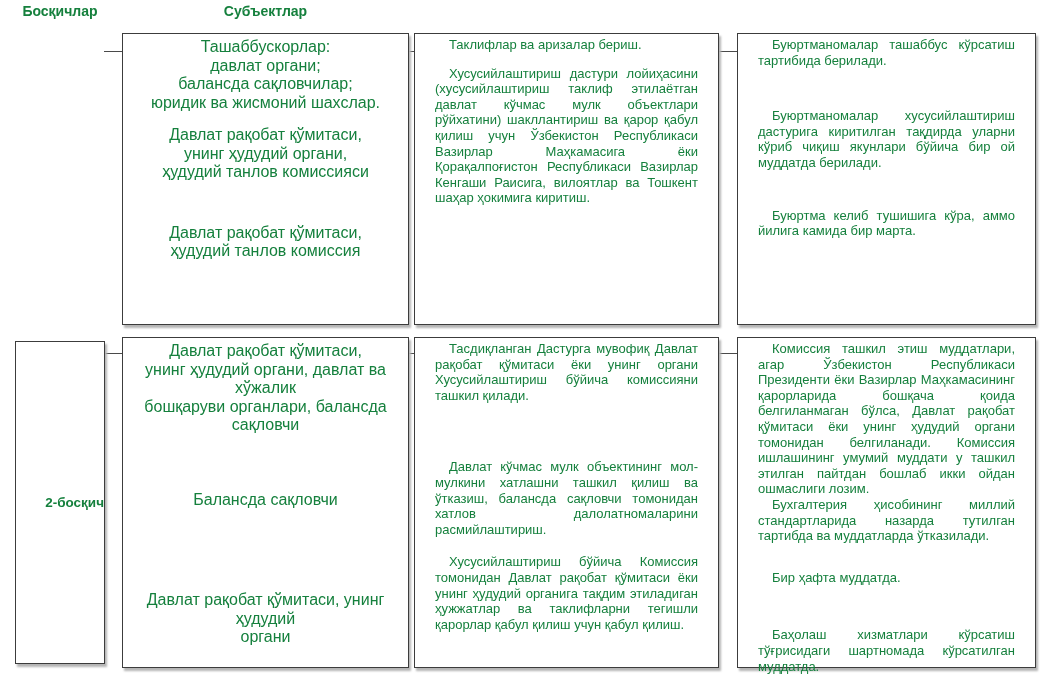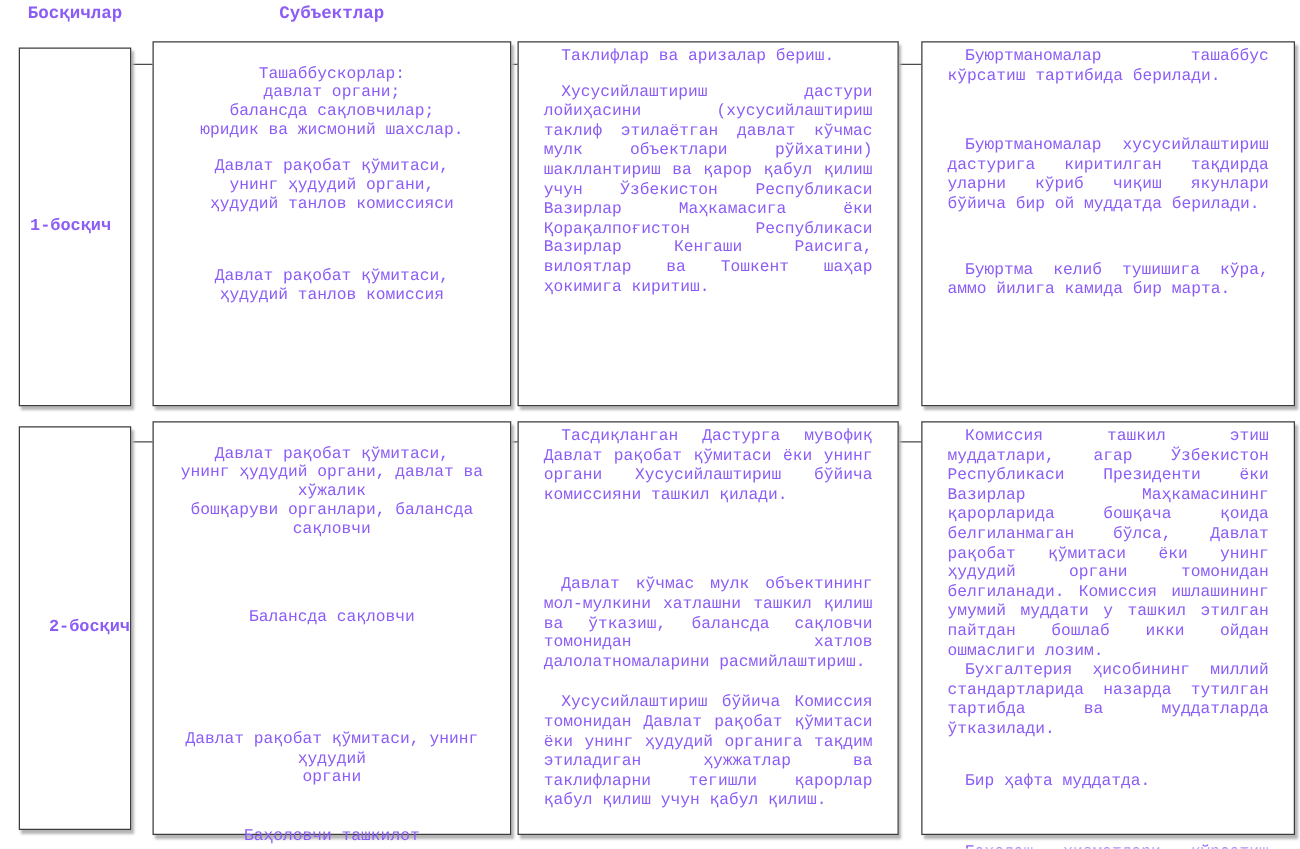--- a/index.html
+++ b/index.html
@@ -1,41 +1,41 @@
 <!DOCTYPE html>
 <html><head>
 <meta charset="utf-8">
 <style>
   html,body{margin:0;padding:0;background:#ffffff;}
   #page{
     position:relative;
     width:1040px;height:679px;
     background:#ffffff;
-    font-family:Liberation Mono, monospace;
-    color:#8b5cf6;
+    font-family:Liberation Sans, sans-serif;
+    color:#15803d;
     overflow:hidden;
   }
   .hdr{
     position:absolute;top:3px;
     font-weight:bold;font-size:14px;
     text-align:center;
   }
   .box{
     position:absolute;
     background:#ffffff;
     border:1px solid #3c3c3c;
     box-shadow:2px 3px 2px #b5b5b5;
     box-sizing:border-box;
   }
   .stage-box{
     display:flex;align-items:center;
     padding-left:8px;
     font-weight:bold;font-size:13.5px;
   }
-  .subjects-box{padding:16px 6px;font-size:13px;line-height:1.16;}
+  .subjects-box{padding:3px 6px;font-size:16px;line-height:1.16;}
   .subj{text-align:center;white-space:pre-line;margin:0;}
   .text-box{padding:3px 20px;font-size:13px;line-height:1.2;}
   .para{text-align:justify;text-indent:14px;margin:0;}
   .connector{
     position:absolute;height:0;
     border-top:1px solid #4a4a4a;
   }
   
   .s1-a{margin-top:1px;}
   .s1-b{margin-top:14px;}
@@ -69,23 +69,20 @@
   <div class="hdr" style="left:122px;width:287px;">Субъектлар</div>
 
   <div class="connector" style="left:104px;top:51px;width:19px;"></div>
   <div class="connector" style="left:408px;top:51px;width:7px;"></div>
   <div class="connector" style="left:718px;top:51px;width:20px;"></div>
 
   <div class="connector" style="left:104px;top:353px;width:19px;"></div>
   <div class="connector" style="left:408px;top:353px;width:7px;"></div>
   <div class="connector" style="left:718px;top:353px;width:20px;"></div>
 
-  <div class="box stage-box" style="left:15px;top:38px;width:90px;height:287px;">
-    <span>1-босқич</span>
-  </div>
 
   <div class="box subjects-box" style="left:122px;top:33px;width:287px;height:292px;">
     <p class="subj s1-a">Ташаббускорлар:
 давлат органи;
 балансда сақловчилар;
 юридик ва жисмоний шахслар.</p>
     <p class="subj s1-b">Давлат рақобат қўмитаси,
 унинг ҳудудий органи,
 ҳудудий танлов комиссияси</p>
     <p class="subj s1-c">Давлат рақобат қўмитаси,

